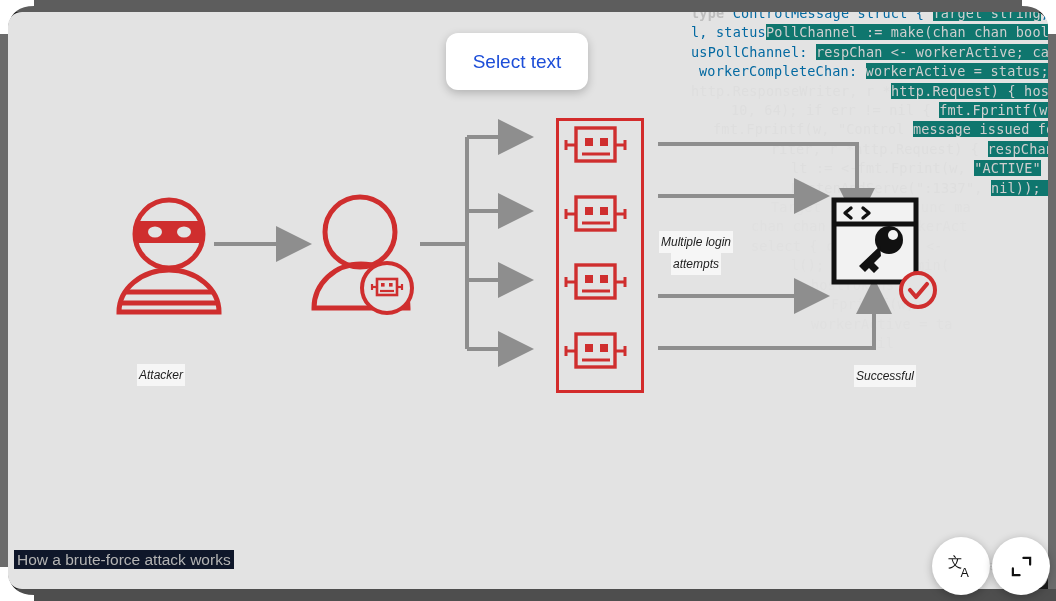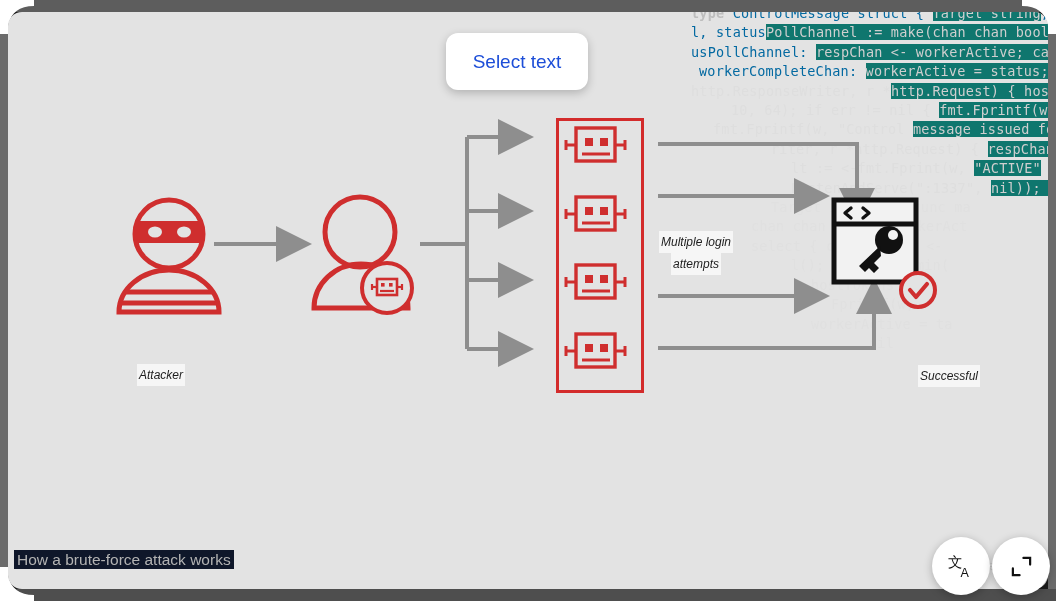--- a/index.html
+++ b/index.html
@@ -319,21 +319,21 @@
     <span>Attacker</span>
   </div>
 
 
 
   <div class="hl-label" style="left:608px;top:219px;width:160px;">
     <span>Multiple login</span><br>
     <span>attempts</span>
   </div>
 
-  <div class="hl-label" style="left:742px;top:353px;width:230px;text-align:right;">
+  <div class="hl-label" style="left:762px;top:353px;width:230px;">
     <span>Successful</span><br>
   </div>
 
   <div id="caption">
     <span>How a brute-force attack works</span>
   </div>
 </div>
 
 <div id="select-text-tooltip">
   <span>Select text</span>

